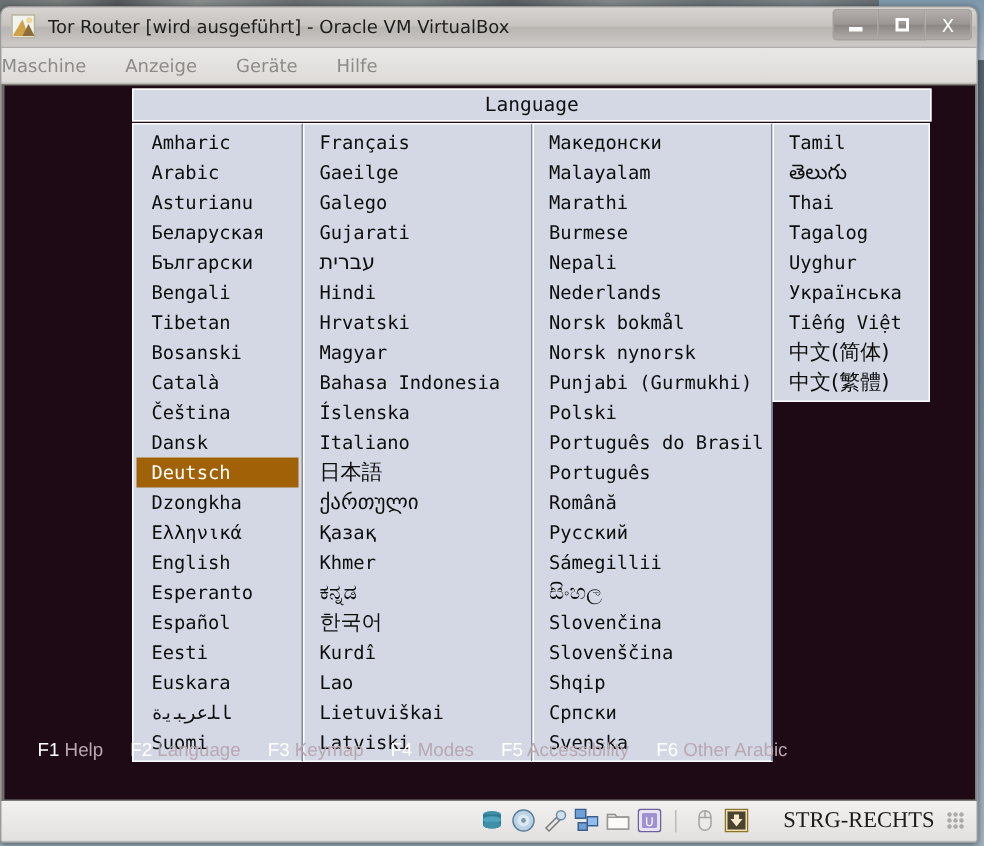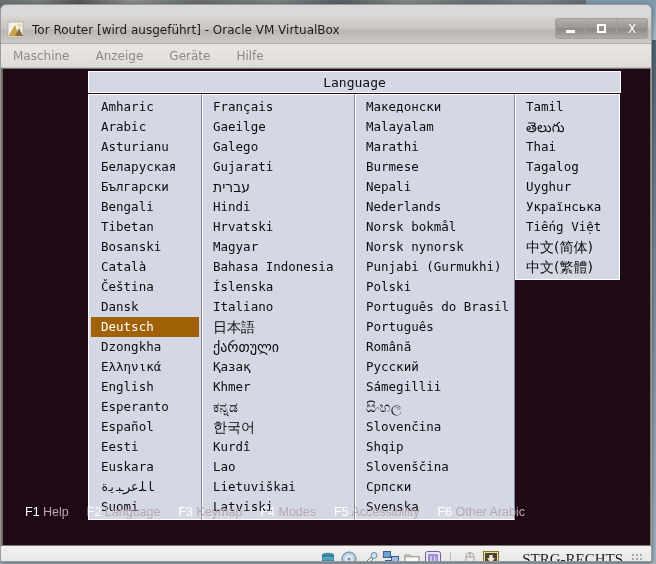--- a/index.html
+++ b/index.html
@@ -42,21 +42,21 @@
     box-shadow: 0 1px 4px rgba(0,0,0,.45);
     overflow: hidden;
   }
 
   
   #titlebar {
     position: relative;
     height: 27px;
     background: linear-gradient(180deg,#d7d4d1 0%, #c8c4c0 45%, #b9b5b2 52%, #cdcac7 100%);
     border-bottom: 1px solid #b2aead;
-    display: flex; align-items: center; margin-top: 12px;
+    display: flex; align-items: center;
   }
   #titlebar-icon {
     width: 18px; height: 18px; margin-left: 6px; margin-right: 7px;
     position: relative; flex: none;
   }
   #title-text {
     font-family: "DejaVu Sans", sans-serif;
     font-size: 12px; color: #1d1d1d;
     white-space: nowrap;
     letter-spacing: 0px;
@@ -78,21 +78,20 @@
   .winbtn:last-child  { border-radius: 0 3px 3px 0; }
   .wb-min-glyph { width: 9px; height: 3px; background: #fff; margin-top: 6px; }
   .wb-max-glyph { width: 9px; height: 9px; border: 2px solid #fff; }
 
   
   #menubar {
     height: 24px;
     background: linear-gradient(180deg,#e9e7e5 0%, #dedbd9 100%);
     border-bottom: 1px solid #c2bfbd;
     display: flex; align-items: center;
-    padding-left: 12px;
   }
   .menu-item {
     font-size: 12px; color: #8d8a88;
     margin-right: 26px;
     font-family: "DejaVu Sans", sans-serif;
   }
 
   
   #vm-screen {
     position: relative;
@@ -310,22 +309,22 @@
             <div class="lang-item">Norsk nynorsk</div>
             <div class="lang-item">Punjabi (Gurmukhi)</div>
             <div class="lang-item">Polski</div>
             <div class="lang-item">Português do Brasil</div>
             <div class="lang-item">Português</div>
             <div class="lang-item">Română</div>
             <div class="lang-item">Русский</div>
             <div class="lang-item">Sámegillii</div>
             <div class="lang-item cjk">සිංහල</div>
             <div class="lang-item">Slovenčina</div>
+            <div class="lang-item">Slovenščina</div>
             <div class="lang-item">Shqip</div>
-            <div class="lang-item">Slovenščina</div>
             <div class="lang-item">Српски</div>
             <div class="lang-item">Svenska</div>
           </div>
         <div class="lang-col c4">
             <div class="lang-item">Tamil</div>
             <div class="lang-item cjk">తెలుగు</div>
             <div class="lang-item">Thai</div>
             <div class="lang-item">Tagalog</div>
             <div class="lang-item">Uyghur</div>
             <div class="lang-item">Українська</div>

